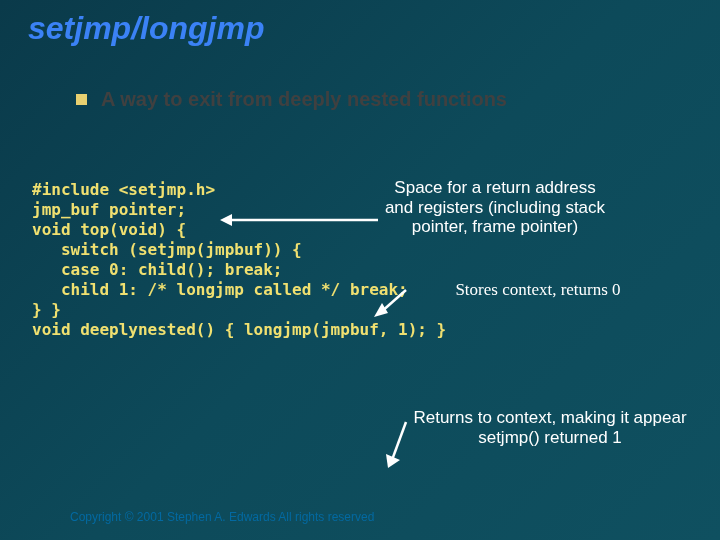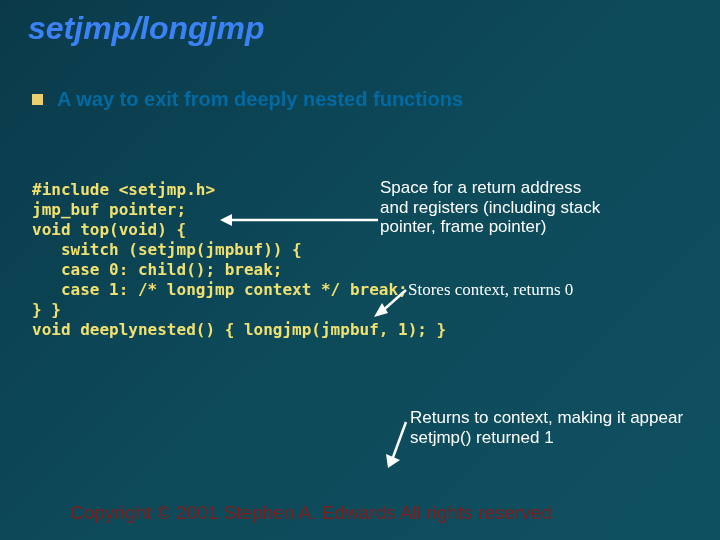--- a/index.html
+++ b/index.html
@@ -26,21 +26,22 @@
     top: 88px;
     left: 32px;
     right: 20px;
   }
   .bullet {
     display: flex;
     align-items: flex-start;
     margin-bottom: 16px;
     font-size: 20px;
     font-weight: bold;
-    color: #0369a1;
+    color: #404040;
+    margin-left: 44px;
   }
   .bullet .sq {
     width: 11px;
     height: 11px;
     background: #e8d070;
     margin-right: 14px;
     margin-top: 6px;
     flex-shrink: 0;
   }
   .code-area {
@@ -55,30 +56,31 @@
     line-height: 1.25;
   }
   .code-line { white-space: pre; }
   .annot {
     position: absolute;
     color: #fff;
     font-family: Arial, Helvetica, sans-serif;
     font-size: 17px;
     font-weight: normal;
     line-height: 1.15;
+    text-align: center;
   }
   .annot1 { top: 178px; left: 380px; width: 230px; }
   .annot2 { top: 280px; left: 408px; width: 260px; font-family: Liberation Serif, serif; }
   .annot3 { top: 408px; left: 410px; width: 280px; }
   .copyright {
     position: absolute;
     bottom: 16px;
     left: 70px;
-    font-size: 19px;
-    color: #7f1d1d;
+    font-size: 12px;
+    color: #0369a1;
   }
   svg.arrow { position: absolute; pointer-events: none; }
 </style>
 </head>
 <body>
 
 <div class="title">setjmp/longjmp</div>
 
 <div class="bullets">
   <div class="bullet">
@@ -87,21 +89,21 @@
   </div>
 </div>
 
 <div class="code-area">
   <div class="code-line">#include &lt;setjmp.h&gt;</div>
   <div class="code-line">jmp_buf pointer;</div>
   <div class="code-line"></div>
   <div class="code-line">void top(void) {</div>
   <div class="code-line">   switch (setjmp(jmpbuf)) {</div>
   <div class="code-line">   case 0: child(); break;</div>
-  <div class="code-line">   case 1: /* longjmp context */ break;</div>
+  <div class="code-line">   child 1: /* longjmp called */ break;</div>
   <div class="code-line">} }</div>
   <div class="code-line"></div>
   <div class="code-line">void deeplynested() { longjmp(jmpbuf, 1); }</div>
 </div>
 
 <div class="annot annot1">Space for a return address and registers (including stack pointer, frame pointer)</div>
 <div class="annot annot2">Stores context, returns 0</div>
 <div class="annot annot3">Returns to context, making it appear setjmp() returned 1</div>
 
 <svg class="arrow" style="top:210px; left:218px;" width="162" height="30">

